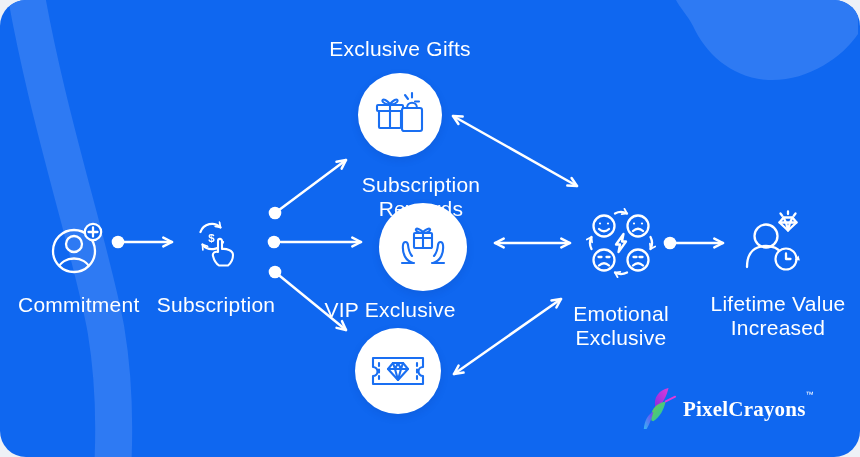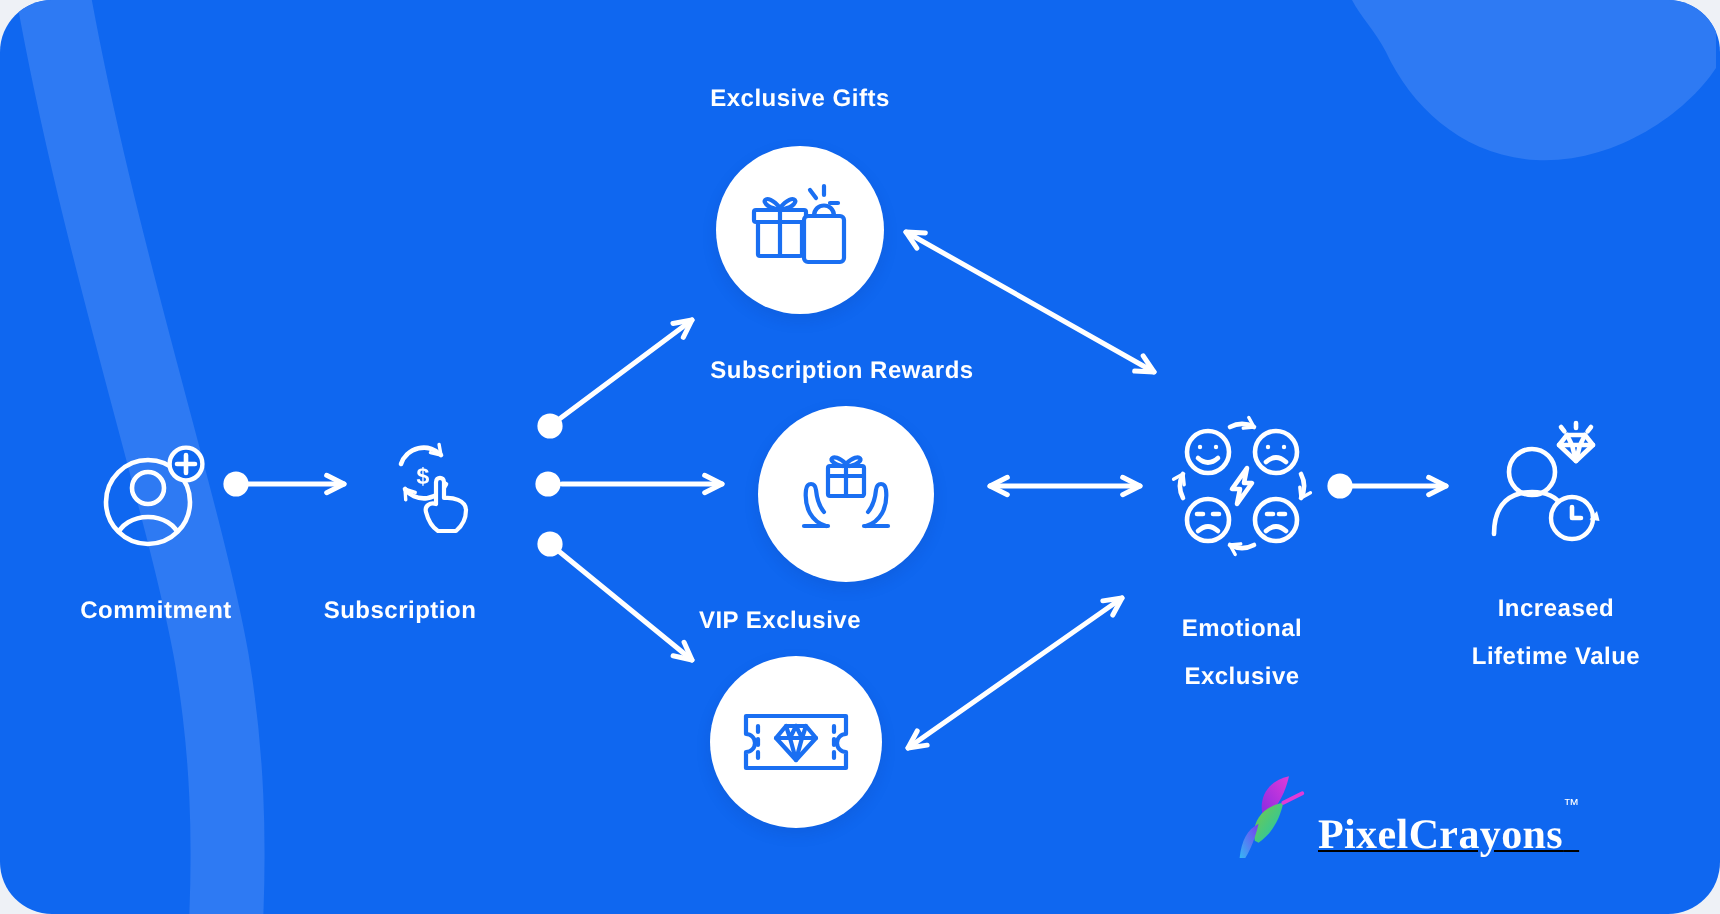--- a/index.html
+++ b/index.html
@@ -1,25 +1,25 @@
 <!DOCTYPE html>
 <html style="--bg: #0f67f0; --band: #2e7af3; --white: #ffffff; --icon-blue: #1a6ff2;"><head>
 <meta charset="utf-8">
 <style>
   html,body{margin:0;padding:0;background:#eef1f6;font-family:"Liberation Sans",sans-serif;}
   .card{position:relative;width:860px;height:457px;border-radius:26px;overflow:hidden;
         background:var(--bg,#0f67f0);}
   .deco,.arrows{position:absolute;left:0;top:0;width:860px;height:457px;pointer-events:none;}
-  .label{position:absolute;color:var(--white,#fff);font-size:12px;font-weight:700;
+  .label{position:absolute;color:var(--white,#fff);font-size:21px;font-weight:400;
          letter-spacing:.25px;text-align:center;line-height:24px;}
   .circle{position:absolute;background:var(--white,#fff);border-radius:50%;
           display:flex;align-items:center;justify-content:center;
           box-shadow:0 3px 8px rgba(0,30,90,.10);}
   .node-icon{position:absolute;}
-  .logo{position:absolute;left:616px;top:388px;display:flex;align-items:flex-end;gap:5px;text-decoration:underline;}
+  .logo{position:absolute;left:640px;top:388px;display:flex;align-items:center;gap:5px;}
   .logo-text{color:var(--white,#fff);font-family:"Liberation Serif","DejaVu Serif",serif;
              font-weight:700;font-size:21px;letter-spacing:.2px;}
   .logo-tm{color:var(--white,#fff);font-size:8px;vertical-align:top;position:relative;top:-7px;
            font-family:"Liberation Sans",sans-serif;}
   svg{display:block;}
   .st{fill:none;stroke:var(--white,#fff);stroke-width:2.3;stroke-linecap:round;stroke-linejoin:round;}
   .sb{fill:none;stroke:var(--icon-blue,#1a6ff2);stroke-width:2.1;stroke-linecap:round;stroke-linejoin:round;}
 </style>
 </head>
 <body>
@@ -77,21 +77,21 @@
 
   <svg class="node-icon" style="left:186px;top:215px" width="60" height="60" viewBox="-30 -30 60 60">
     <text x="-4.5" y="-3" text-anchor="middle" fill="#fff" font-size="11.5" font-weight="bold" font-family="Liberation Sans, sans-serif">$</text>
     <path class="st" stroke-width="2" d="M -15.5,-13 A 12,12 0 0 1 4.5,-17.5" marker-end="url(#ahs)"></path>
     <path class="st" stroke-width="2" d="M 7,-3 A 12,12 0 0 1 -13.5,-0.5" marker-end="url(#ahs)"></path>
     <g transform="translate(4,2)">
       <path d="M -2,5 L -2,-6 C -2,-8.8 2,-8.8 2,-6 L 2,2 C 6,1.5 13,3 13,8 C 13,12 11,16 8,18.5
                L -1,18.5 C -4,16.5 -6,13 -7,9 C -7.8,6 -5,4 -2,5 Z" fill="var(--bg,#0f67f0)" stroke="#fff" stroke-width="2.1" stroke-linejoin="round"></path>
     </g>
   </svg>
-  <div class="label" style="left:140px;top:293px;width:120px">Subscription</div>
+  <div class="label" style="left:156px;top:293px;width:120px">Subscription</div>
 
   <div class="label" style="left:320px;top:37px;width:160px">Exclusive Gifts</div>
   <div class="circle" style="left:358px;top:73px;width:84px;height:84px">
     <svg width="52" height="52" viewBox="-26 -26 52 52">
       <rect class="sb" x="-21" y="-4" width="22" height="17" rx="1"></rect>
       <rect class="sb" x="-23" y="-10" width="26" height="6" rx="1"></rect>
       <path class="sb" d="M -10,-10 V 13"></path>
       <path class="sb" d="M -10,-11 C -17,-20 -22,-13 -12,-10.5 M -10,-11 C -3,-20 2,-13 -8,-10.5"></path>
       <path class="sb" stroke-width="1.8" d="M 5,-20 L 8,-16 M 12,-22 L 12,-17.5 M 15,-13.5 L 19,-13.5"></path>
       <rect x="2" y="-7" width="20" height="23" rx="2" fill="#fff" stroke="var(--icon-blue,#1a6ff2)" stroke-width="2.1"></rect>
@@ -160,22 +160,22 @@
     <circle cx="13" cy="14" r="10.5" fill="var(--bg,#0f67f0)" stroke="#fff" stroke-width="2.2"></circle>
     <path class="st" d="M 13,8.5 V 14 H 17.5"></path>
     <path d="M 25.5,10.5 L 26.8,15.5 L 21.8,14.8 Z" fill="#fff"></path>
     <g class="st" stroke-width="1.7">
       <path d="M 10.5,-27.5 H 19.5 L 23.5,-22.5 L 15,-14.5 L 6.5,-22.5 Z"></path>
       <path d="M 6.5,-22.5 H 23.5 M 10.5,-27.5 L 13,-22.5 L 15,-14.5 M 19.5,-27.5 L 17,-22.5 L 15,-14.5"></path>
       <path d="M 15,-33.5 V -31 M 7.5,-31.5 L 9.2,-29.3 M 22.5,-31.5 L 20.8,-29.3"></path>
     </g>
   </svg>
   <div class="label" style="left:698px;top:292px;width:160px">
+    <div>Lifetime Value</div>
     <div>Increased</div>
-    <div>Lifetime Value</div>
   </div>
 
   <div class="logo">
     <svg width="38" height="42" viewBox="0 0 40 44">
       <defs>
         <linearGradient id="g1" x1="0" y1="1" x2="1" y2="0">
           <stop offset="0" stop-color="#8a2be2"></stop>
             <stop offset="1" stop-color="#e03bd8"></stop>
         </linearGradient>
         <linearGradient id="g2" x1="0" y1="0" x2="1" y2="1">

